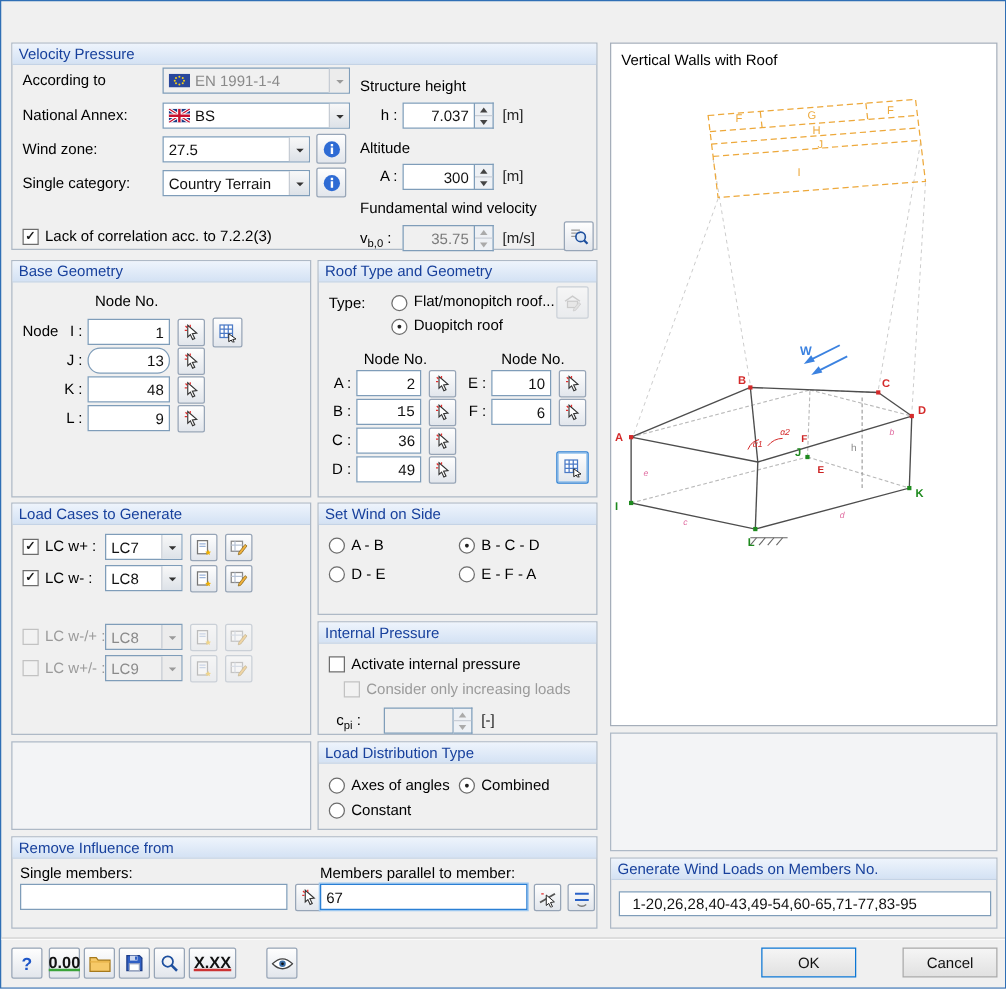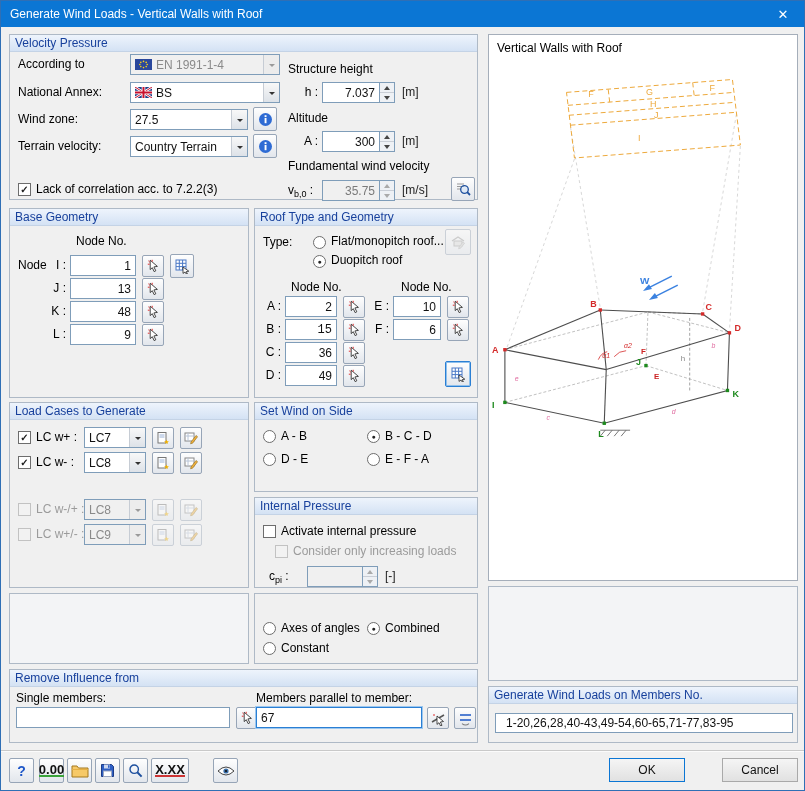--- a/index.html
+++ b/index.html
@@ -53,26 +53,20 @@
   svg text{font-family:"Liberation Sans",sans-serif}
   .qmark{color:#1e56c8;font-weight:bold;font-size:14px}
   .minitxt{font-size:13px;font-weight:bold;color:#111;border-bottom:2px solid #3aa33a;line-height:10px}
   .minitxt.red{border-bottom-color:#c33}
 </style>
 </head>
 <body>
 
 <div class="dialog">
 
-  <div class="titlebar">
-    <span>Generate Wind Loads  -  Vertical Walls with Roof</span>
-    <div class="close">
-        <span>✕</span>
-      </div>
-  </div>
 
   <div class="group" style="left:8px;top:33px;width:469px;height:166px">
     <div class="group-title">Velocity Pressure</div>
     <span class="lbl" style="left:8px;top:22px">According to</span>
     <div class="combo dis" style="left:120px;top:19px;width:150px">
       <svg width="17" height="11">
           <rect width="17" height="11" fill="#29479c"></rect>
           <g fill="#f7d117">
             <circle cx="8.5" cy="2.4" r="0.8"></circle>
             <circle cx="11.2" cy="3.4" r="0.8"></circle>
@@ -104,21 +98,21 @@
       <span class="val">27.5</span>
       <span class="drop"></span>
     </div>
     <div class="ibtn" style="left:243px;top:72px">
       <svg width="15" height="15" viewBox="0 0 15 15">
           <circle cx="7.5" cy="7.5" r="6.5" fill="#2e6bd4"></circle>
           <rect x="6.6" y="3.2" width="1.9" height="1.9" fill="#fff"></rect>
           <rect x="6.6" y="6" width="1.9" height="5.2" fill="#fff"></rect>
         </svg>
     </div>
-    <span class="lbl" style="left:8px;top:104px">Terrain velocity:</span>
+    <span class="lbl" style="left:8px;top:104px">Single category:</span>
     <div class="combo" style="left:120px;top:101px;width:118px">
       <span class="val">Country Terrain</span>
       <span class="drop"></span>
     </div>
     <div class="ibtn" style="left:243px;top:99px">
       <svg width="15" height="15" viewBox="0 0 15 15">
           <circle cx="7.5" cy="7.5" r="6.5" fill="#2e6bd4"></circle>
           <rect x="6.6" y="3.2" width="1.9" height="1.9" fill="#fff"></rect>
           <rect x="6.6" y="6" width="1.9" height="5.2" fill="#fff"></rect>
         </svg>
@@ -191,21 +185,21 @@
           <rect x="1" y="1" width="10" height="10" fill="#fff" stroke="#4a79c6"></rect>
           <line x1="1" y1="4.3" x2="11" y2="4.3" stroke="#4a79c6"></line>
           <line x1="1" y1="7.6" x2="11" y2="7.6" stroke="#4a79c6"></line>
           <line x1="4.3" y1="1" x2="4.3" y2="11" stroke="#4a79c6"></line>
           <line x1="7.6" y1="1" x2="7.6" y2="11" stroke="#4a79c6"></line>
           <path d="M8 8 L13.8 12.2 L11.2 12.6 L12.4 14.8 L11 14.8 L10 13 L8 14.4 Z" fill="#fff" stroke="#222" stroke-width="0.8"></path>
         </svg>
       </div>
 
     <span class="lbl r" style="left:30px;top:72px;width:26px">J :</span>
-    <input class="field num" style="left: 60px; top: 69px; width: 66px;" value="13">
+    <input class="field num" style="left: 60px; top: 69px; width: 66px; border-radius: 10px;" value="13">
     <div class="ibtn small" style="left:132px;top:69px">
         <svg width="13" height="14" viewBox="0 0 13 14">
           <path d="M3.2 1.2 L10.4 7.4 L6.9 7.9 L8.8 11.8 L7.1 12.6 L5.3 8.7 L3.2 10.6 Z" fill="#fff" stroke="#333" stroke-width="0.9"></path>
           <g stroke="#e03030">
             <line x1="0.8" y1="5.2" x2="2.6" y2="5.2"></line>
             <line x1="5.2" y1="0.8" x2="5.2" y2="2.6"></line>
             <line x1="1.4" y1="1.8" x2="2.8" y2="3.2"></line>
           </g>
         </svg>
       </div>
@@ -462,20 +456,21 @@
     <span class="lbl" style="left:130px;top:26px">B - C - D</span>
     <span class="radio" style="left:8px;top:50px"></span>
     <span class="lbl" style="left:26px;top:49px">D - E</span>
     <span class="radio" style="left:112px;top:50px"></span>
     <span class="lbl" style="left:130px;top:49px">E - F - A</span>
   </div>
 
   <div class="group empty-panel" style="left:8px;top:592px;width:240px;height:71px"></div>
 
   <div class="group" style="left:253px;top:592px;width:224px;height:71px">
+    <div class="group-title">Load Distribution Type</div>
     <span class="radio" style="left:8px;top:28px"></span>
     <span class="lbl" style="left:26px;top:27px">Axes of angles</span>
     <span class="radio" style="left:112px;top:28px">●</span>
     <span class="lbl" style="left:130px;top:27px">Combined</span>
     <span class="radio" style="left:8px;top:48px"></span>
     <span class="lbl" style="left:26px;top:47px">Constant</span>
   </div>
 
   <div class="group" style="left:8px;top:668px;width:469px;height:74px">
     <div class="group-title">Remove Influence from</div>

